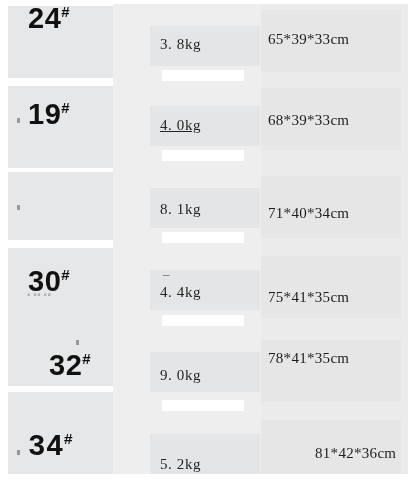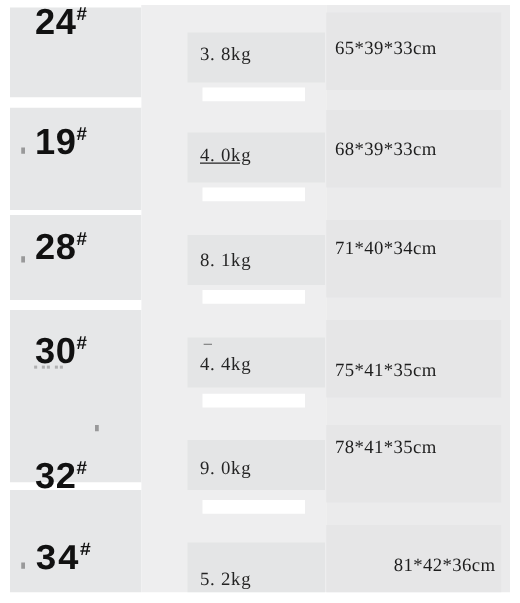--- a/index.html
+++ b/index.html
@@ -184,39 +184,36 @@
 
   <div class="spec-row" style="top:81px;">
     <div class="cell cell-size" style="top:17px;">
       <span>19</span><span class="hash">#</span>
     </div>
     <div class="cell cell-weight" style="top:36px;text-decoration:underline;">4. 0kg</div>
     <div class="cell cell-dimensions" style="top:31px;">68*39*33cm</div>
   </div>
 
   <div class="spec-row" style="top:165px;">
-    <div class="cell cell-size" style="top:17px;">
-      <span>28</span><span class="hash">#</span>
-    </div>
     <div class="cell cell-weight" style="top:36px;">8. 1kg</div>
-    <div class="cell cell-dimensions" style="top:26px;">71*40*34cm</div>
+    <div class="cell cell-dimensions" style="top:40px;">71*40*34cm</div>
   </div>
 
   <div class="spec-row" style="top:248px;">
     <div class="cell cell-size" style="top:17px;">
       <span>30</span><span class="hash">#</span>
     </div>
     <div class="artifact artifact-dash" style="left:163px; top:18px;">–</div>
     <div class="cell cell-weight" style="top:36px;">4. 4kg</div>
     <div class="cell cell-dimensions" style="top:41px;">75*41*35cm</div>
     <div class="artifact artifact-ghost" style="left:27px; top:44px;">■ ■■ ■■</div>
   </div>
 
   <div class="spec-row" style="top:331px;">
-    <div class="cell cell-size" style="top:34px;">
+    <div class="cell cell-size" style="top:18px;margin-left:21px;">
       <span>32</span><span class="hash">#</span>
     </div>
     <div class="cell cell-weight" style="top:36px;">9. 0kg</div>
     <div class="cell cell-dimensions" style="top:19px;">78*41*35cm</div>
   </div>
 
   <div class="spec-row" style="top:414px;">
     <div class="cell cell-size" style="top:17px;font-family:Liberation Mono, monospace;">
       <span>34</span><span class="hash">#</span>
     </div>

